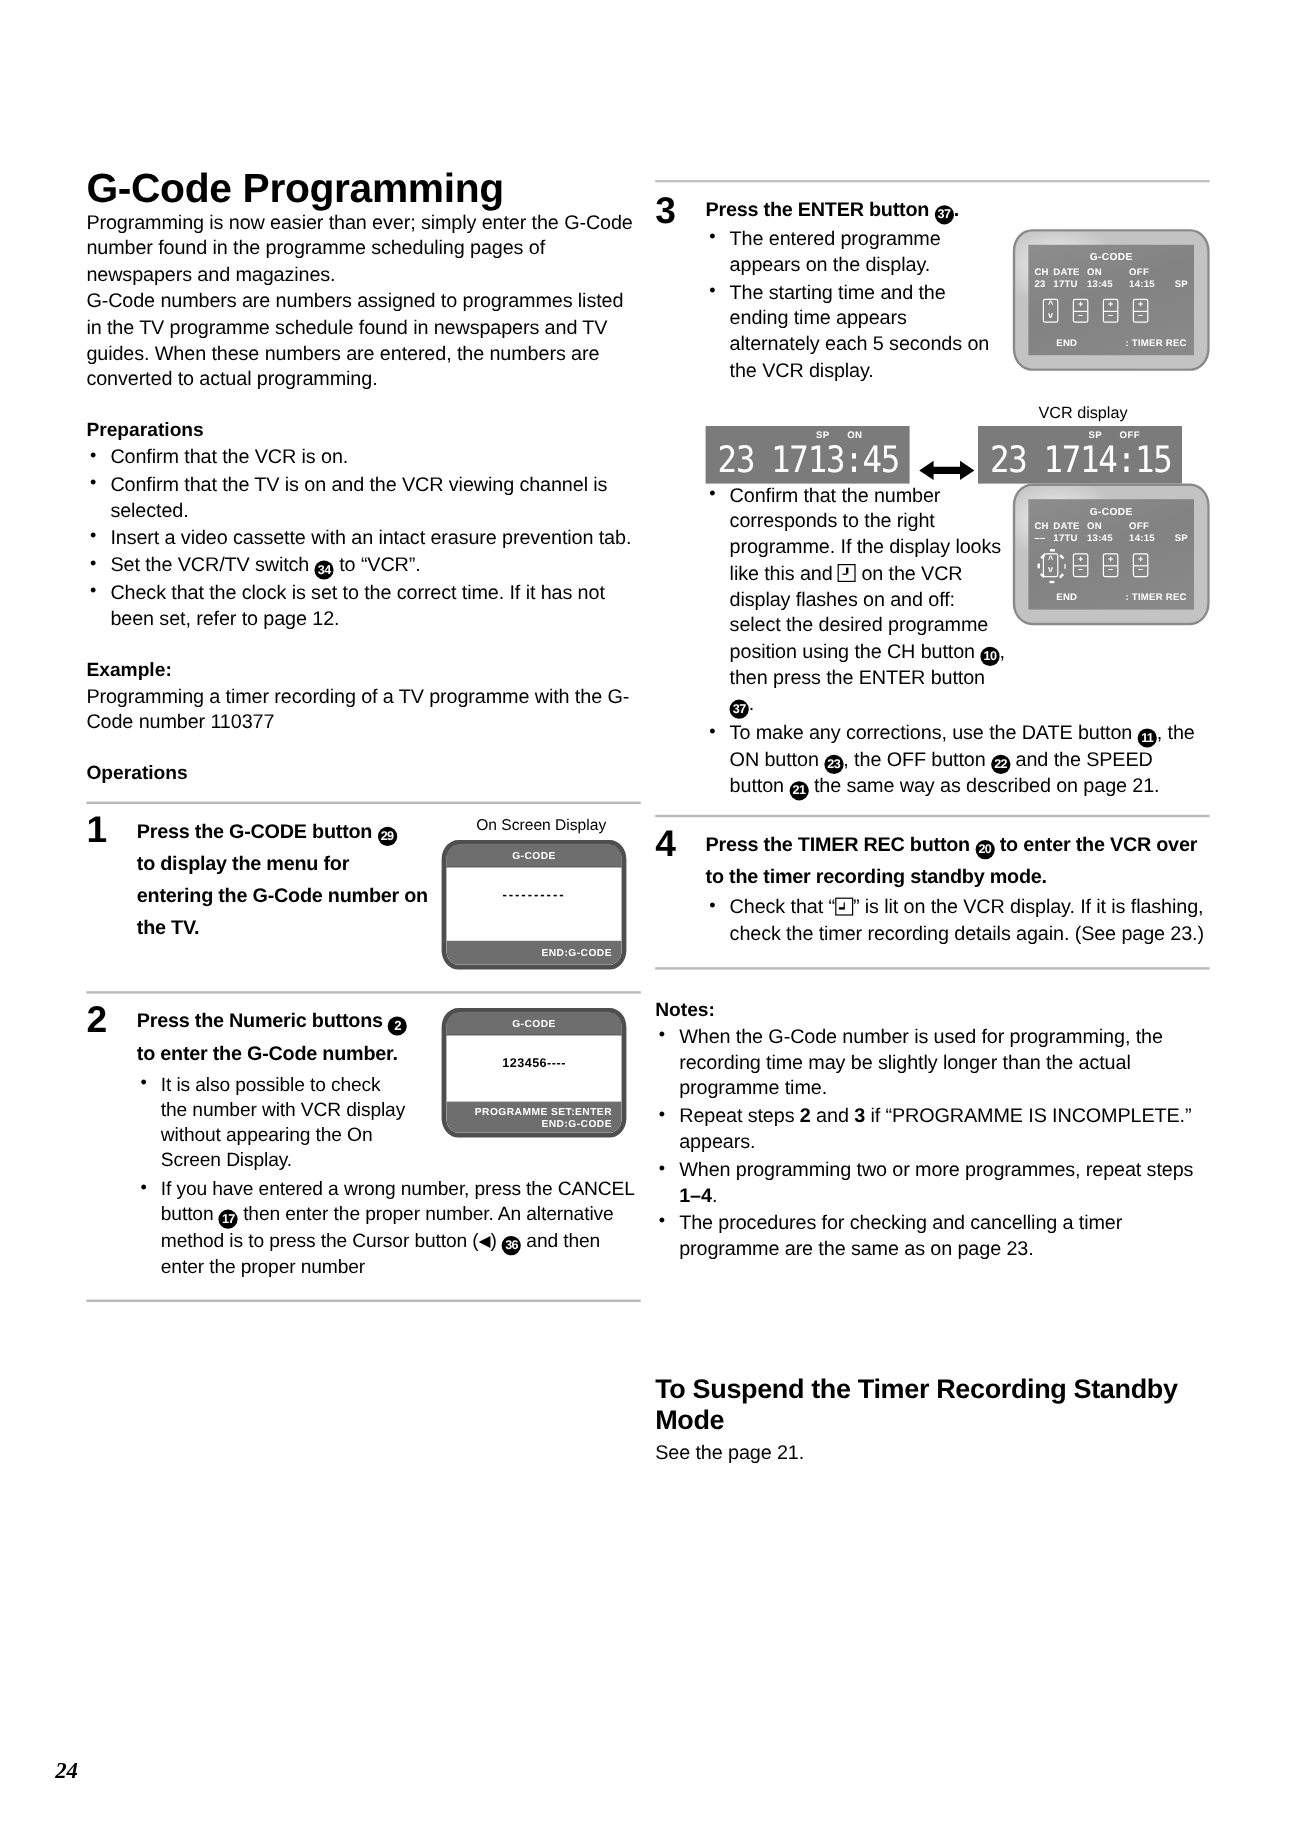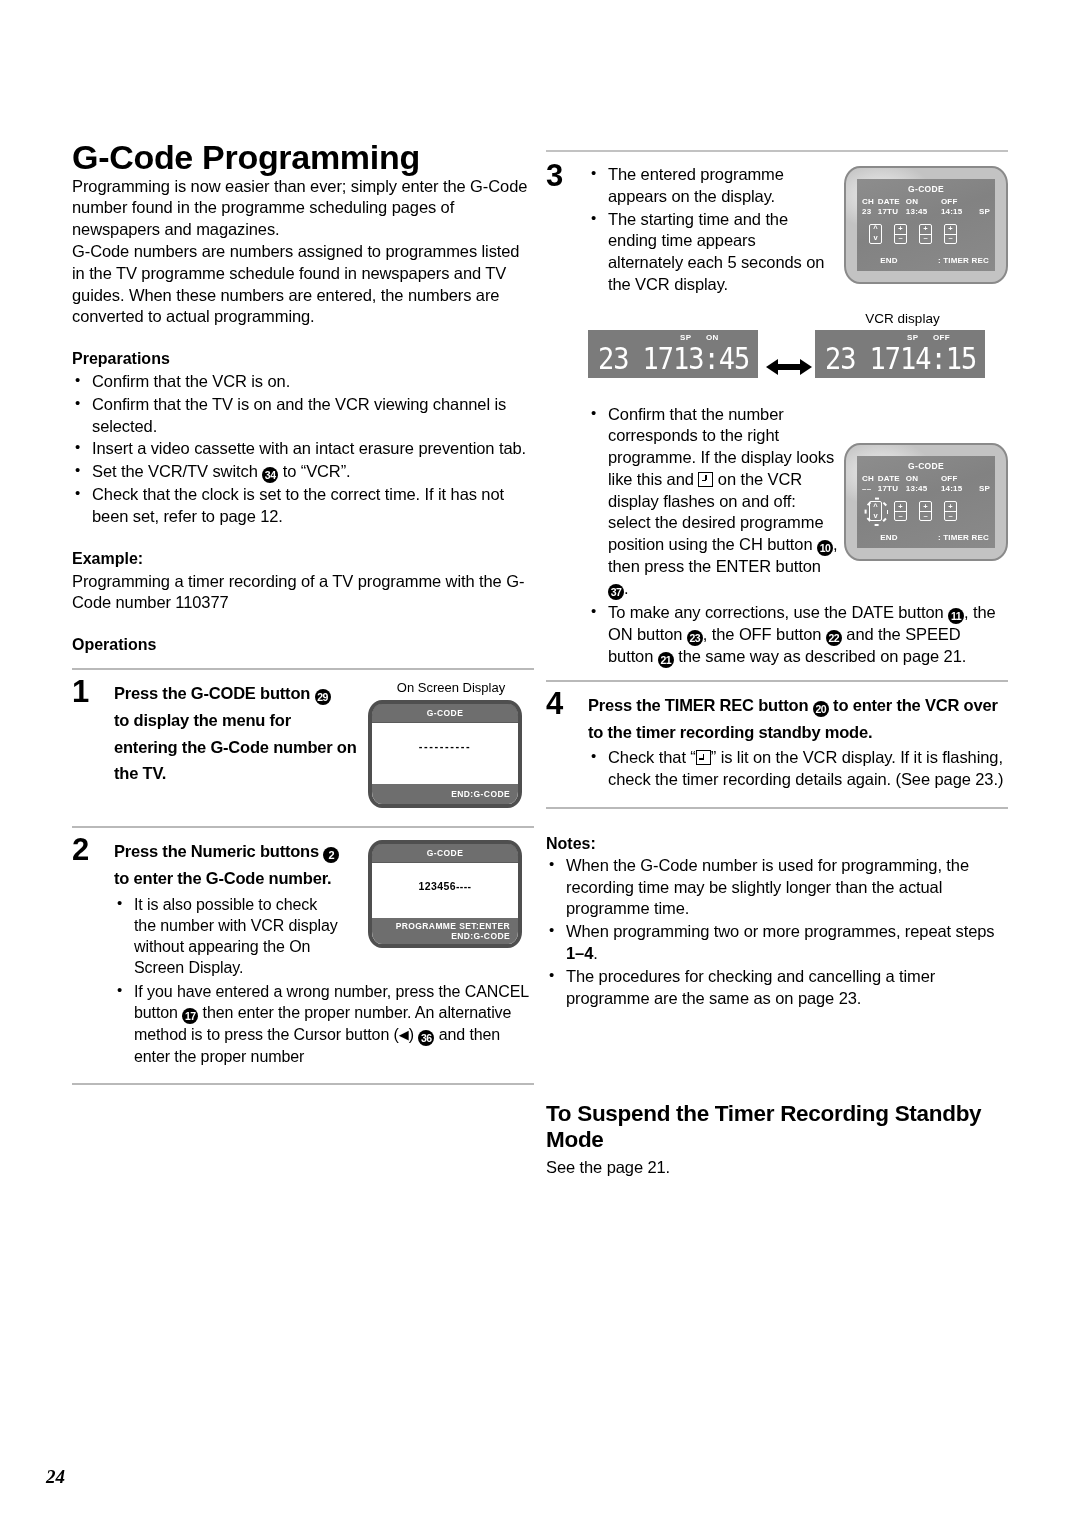--- a/index.html
+++ b/index.html
@@ -318,20 +318,24 @@
     <hr class="rule" style="margin-top:16px;">
   </div>
 
   <div class="col-right">
 
     <hr class="rule thin" style="margin:0 0 12px 0;">
 
     <div class="step">
       <div class="step-num">3</div>
       <div class="step-body">
+        <div class="step-title">
+          <span>Press the ENTER button</span>
+          <span class="badge">37</span><span>.</span>
+        </div>
 
         <div class="row">
           <div style="width:240px; flex:0 0 240px;">
             <ul class="bul">
               <li>The entered programme appears on the display.</li>
               <li>The starting time and the ending time appears alternately each 5 seconds on the VCR display.</li>
             </ul>
           </div>
           <div class="grow" style="display:flex; justify-content:flex-end; padding-top:2px;">
 
@@ -406,21 +410,21 @@
               <span class="mini st">OFF</span>
               <div class="seg-row">
                 <span class="seg">23</span>
                 <span class="seg gap">17</span>
                 <span class="seg">14:15</span>
               </div>
             </div>
           </div>
         </div>
 
-        <div class="row" style="margin-top:26px;align-items:center;">
+        <div class="row" style="margin-top:0;">
           <div style="width:250px; flex:0 0 250px;">
             <ul class="bul">
               <li>
                 <span>Confirm that the number corresponds to the right programme. If the display looks like this and</span>
                 <span class="clock-ico"></span>
                 <span>on the VCR display flashes on and off: select the desired programme position using the CH button</span>
                 <span class="badge">10</span><span>, then press the ENTER button</span>
                 <span class="badge">37</span><span>.</span>
               </li>
             </ul>
@@ -516,20 +520,27 @@
       </div>
     </div>
 
     <hr class="rule" style="margin-top:16px;">
 
     <div style="margin-top:26px;">
       <div class="sec-head" style="margin:0 0 2px 0;">Notes:</div>
       <ul class="bul">
         <li>When the G-Code number is used for programming, the recording time may be slightly longer than the actual programme time.</li>
         <li>
+          <span>Repeat steps</span>
+          <b>2</b>
+          <span>and</span>
+          <b>3</b>
+          <span>if “PROGRAMME IS INCOMPLETE.” appears.</span>
+        </li>
+        <li>
           <span>When programming two or more programmes, repeat steps</span>
           <b>1–4</b><span>.</span>
         </li>
         <li>The procedures for checking and cancelling a timer programme are the same as on page 23.</li>
       </ul>
     </div>
 
     <div style="margin-top:92px;">
       <h2 class="sub">To Suspend the Timer Recording Standby Mode</h2>
       <div class="plain">See the page 21.</div>

